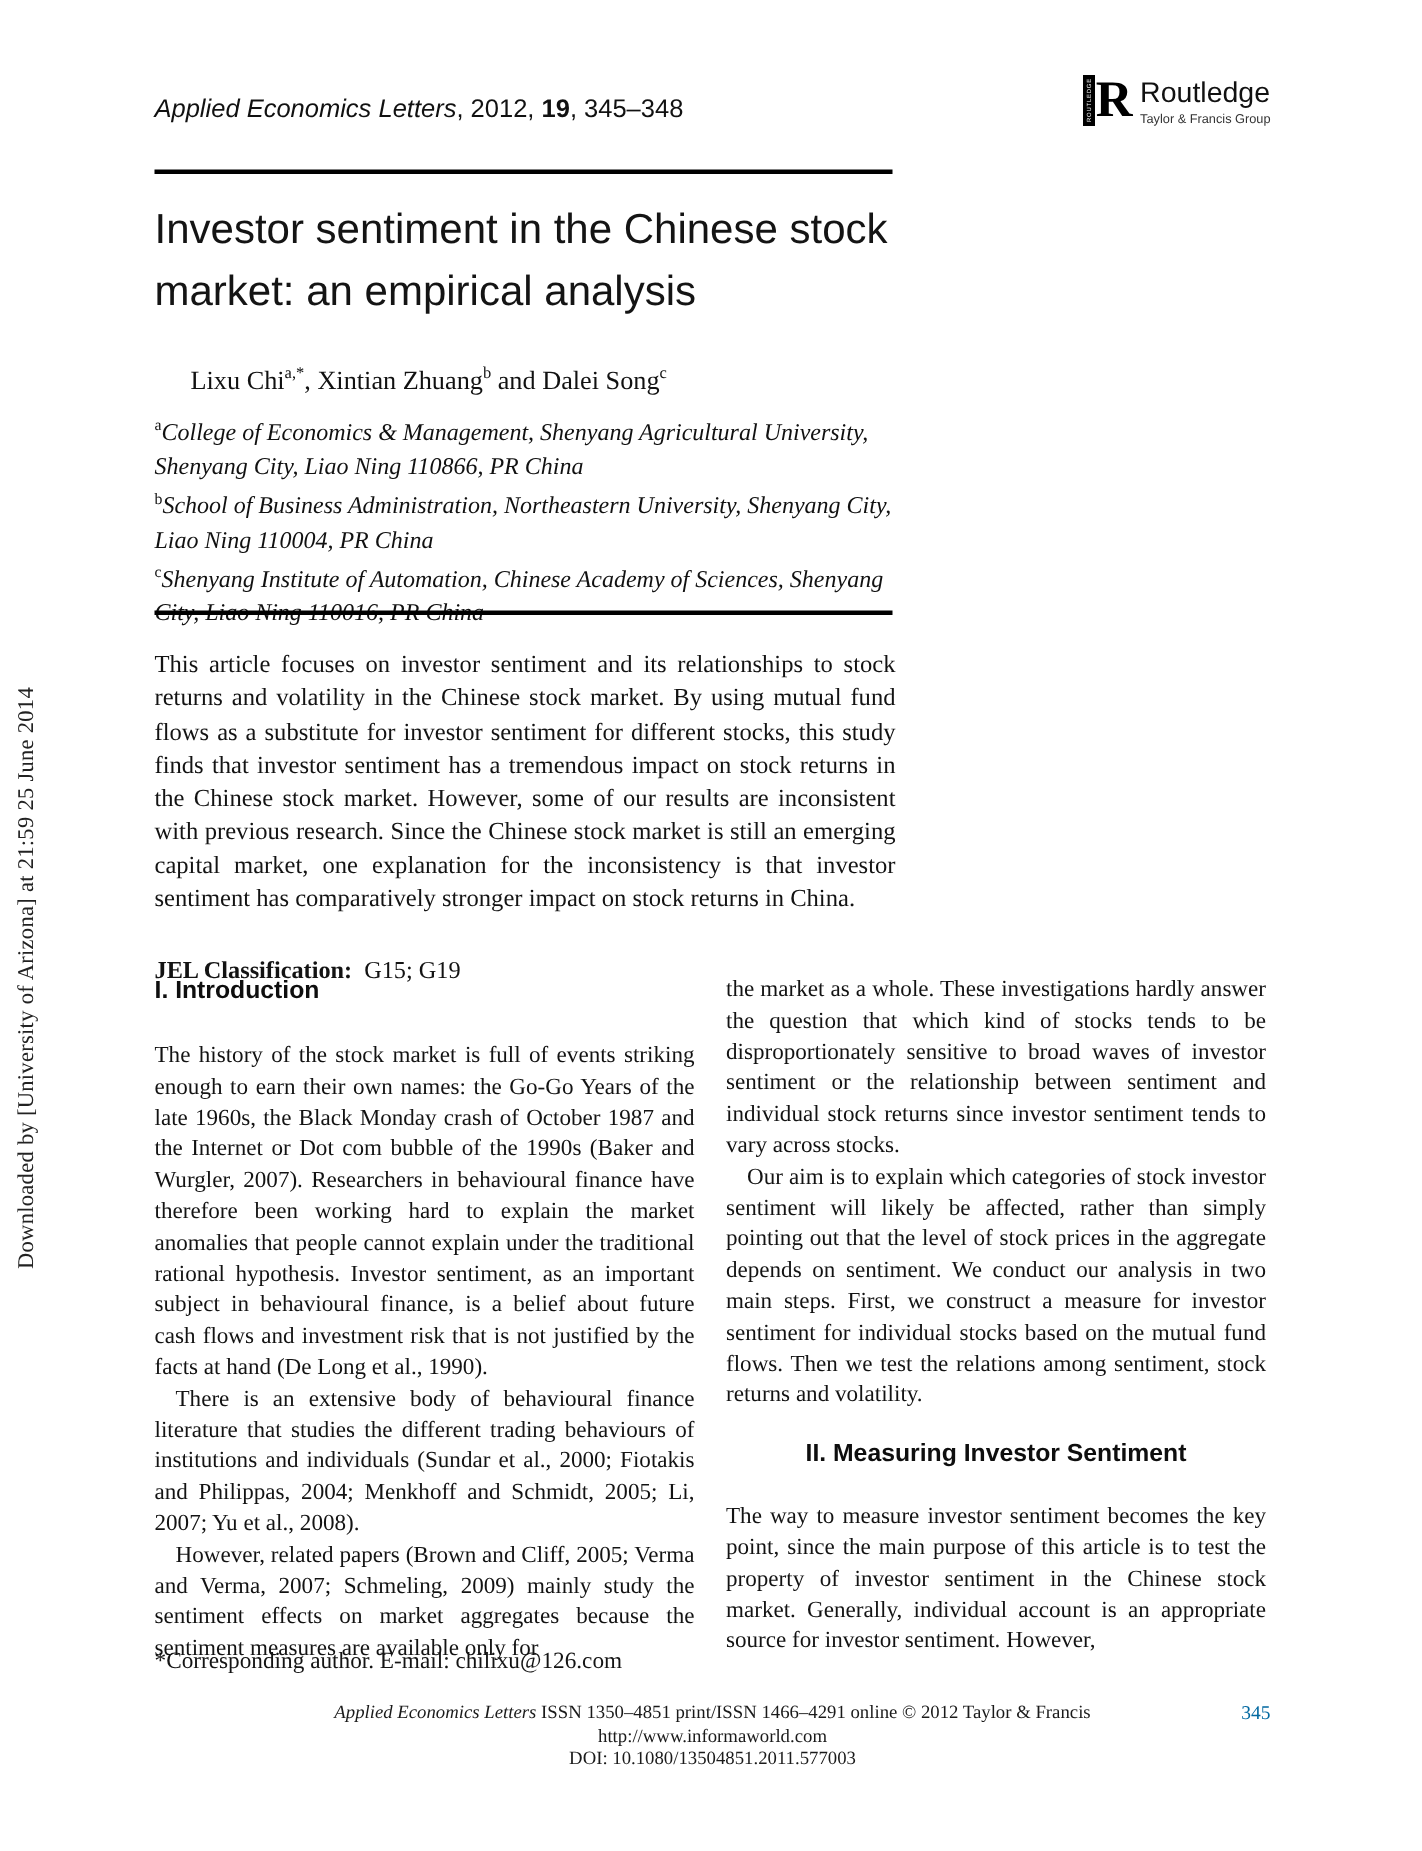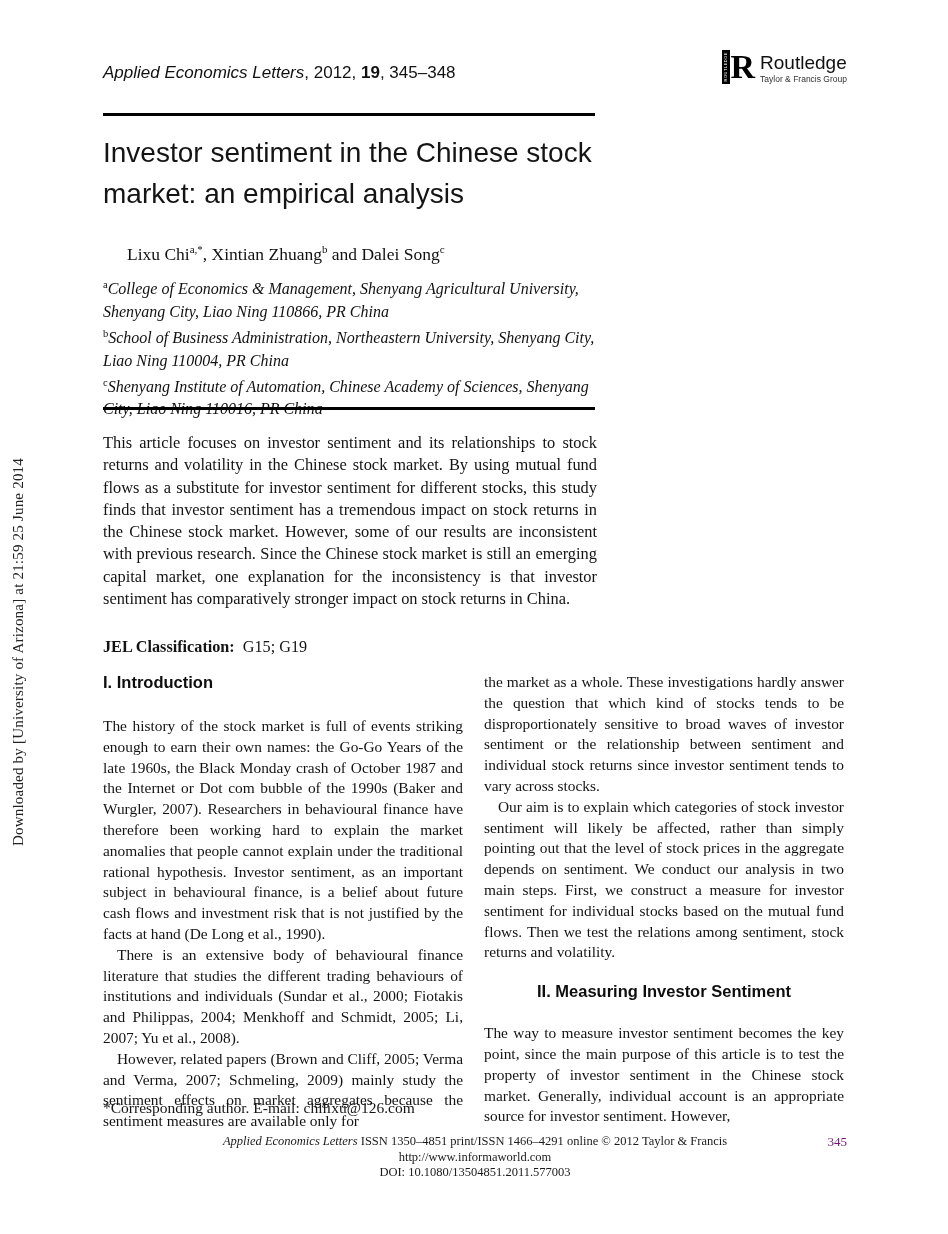--- a/index.html
+++ b/index.html
@@ -56,35 +56,35 @@
   .abstract {
     position:absolute; left:103px; top:432px; width:494px; margin:0;
     font-size:16.4px; line-height:22.3px; text-align:justify; color:#131313;
   }
 
   .kv { position:absolute; left:103px; width:500px; font-size:16.2px; color:#131313; }
   .kv .kv-label { font-weight:bold; margin-right:8px; }
   .kv-keywords { top:604px; }
   .kv-jel { top:638px; }
 
-  .columns { position:absolute; left:103px; top:672px; width:744px; display:flex; gap:21px; }
+  .columns { position:absolute; left:103px; top:650px; width:744px; display:flex; gap:21px; }
   .col { width:360px; }
   .col p { margin:0; font-size:15.4px; line-height:20.8px; text-align:justify; color:#131313; }
   .col p.indent { text-indent:14px; }
   .sec-heading {
     margin:0 0 24px 0; font-family:"Liberation Sans", sans-serif;
     font-weight:bold; font-size:16.5px; line-height:20px; color:#0e0e0e;
   }
   .sec-heading.mid { margin-top:18px; margin-bottom:22px;text-align:center; }
 
   .footnote { position:absolute; left:103px; top:1099px; font-size:15.5px; color:#141414; }
 
   .footer { position:absolute; left:103px; top:1134px; width:744px; text-align:center; font-size:12.5px; line-height:15.5px; color:#1a1a1a; }
   .footer i { font-style:italic; }
-  .page-number { position:absolute; right:0; top:0; font-size:13px; color:#701a75; }
+  .page-number { position:absolute; right:0; top:0; font-size:13px; color:#0369a1; }
 </style>
 </head>
 <body>
 
 <div class="page">
 
   <div class="watermark">Downloaded by [University of Arizona] at 21:59 25 June 2014</div>
 
   <div class="header">
     <div class="citation"><i>Applied Economics Letters</i><span>, 2012, </span><b>19</b><span>, 345–348</span></div>

